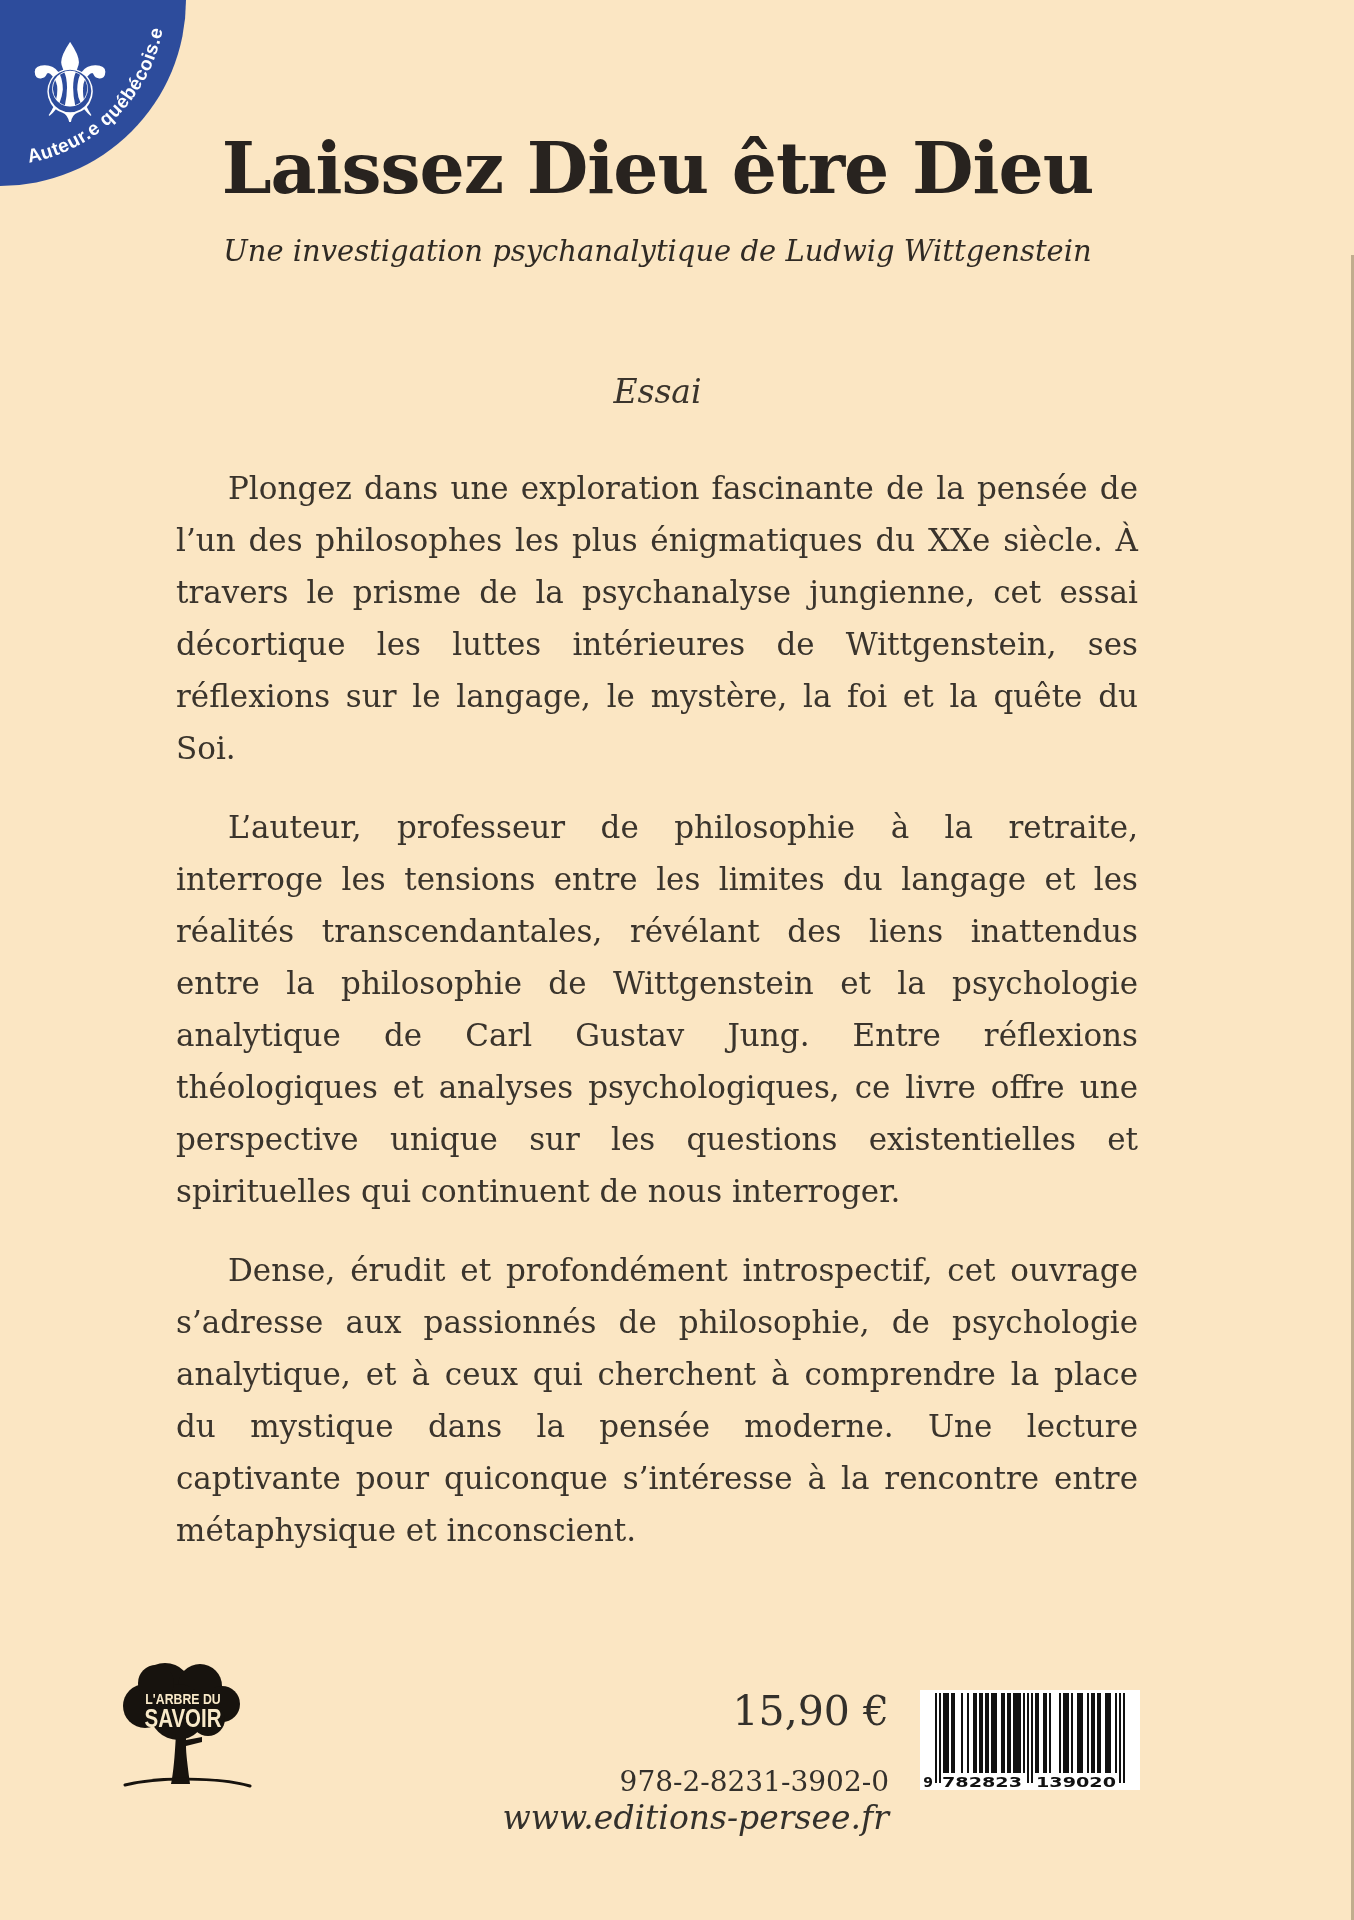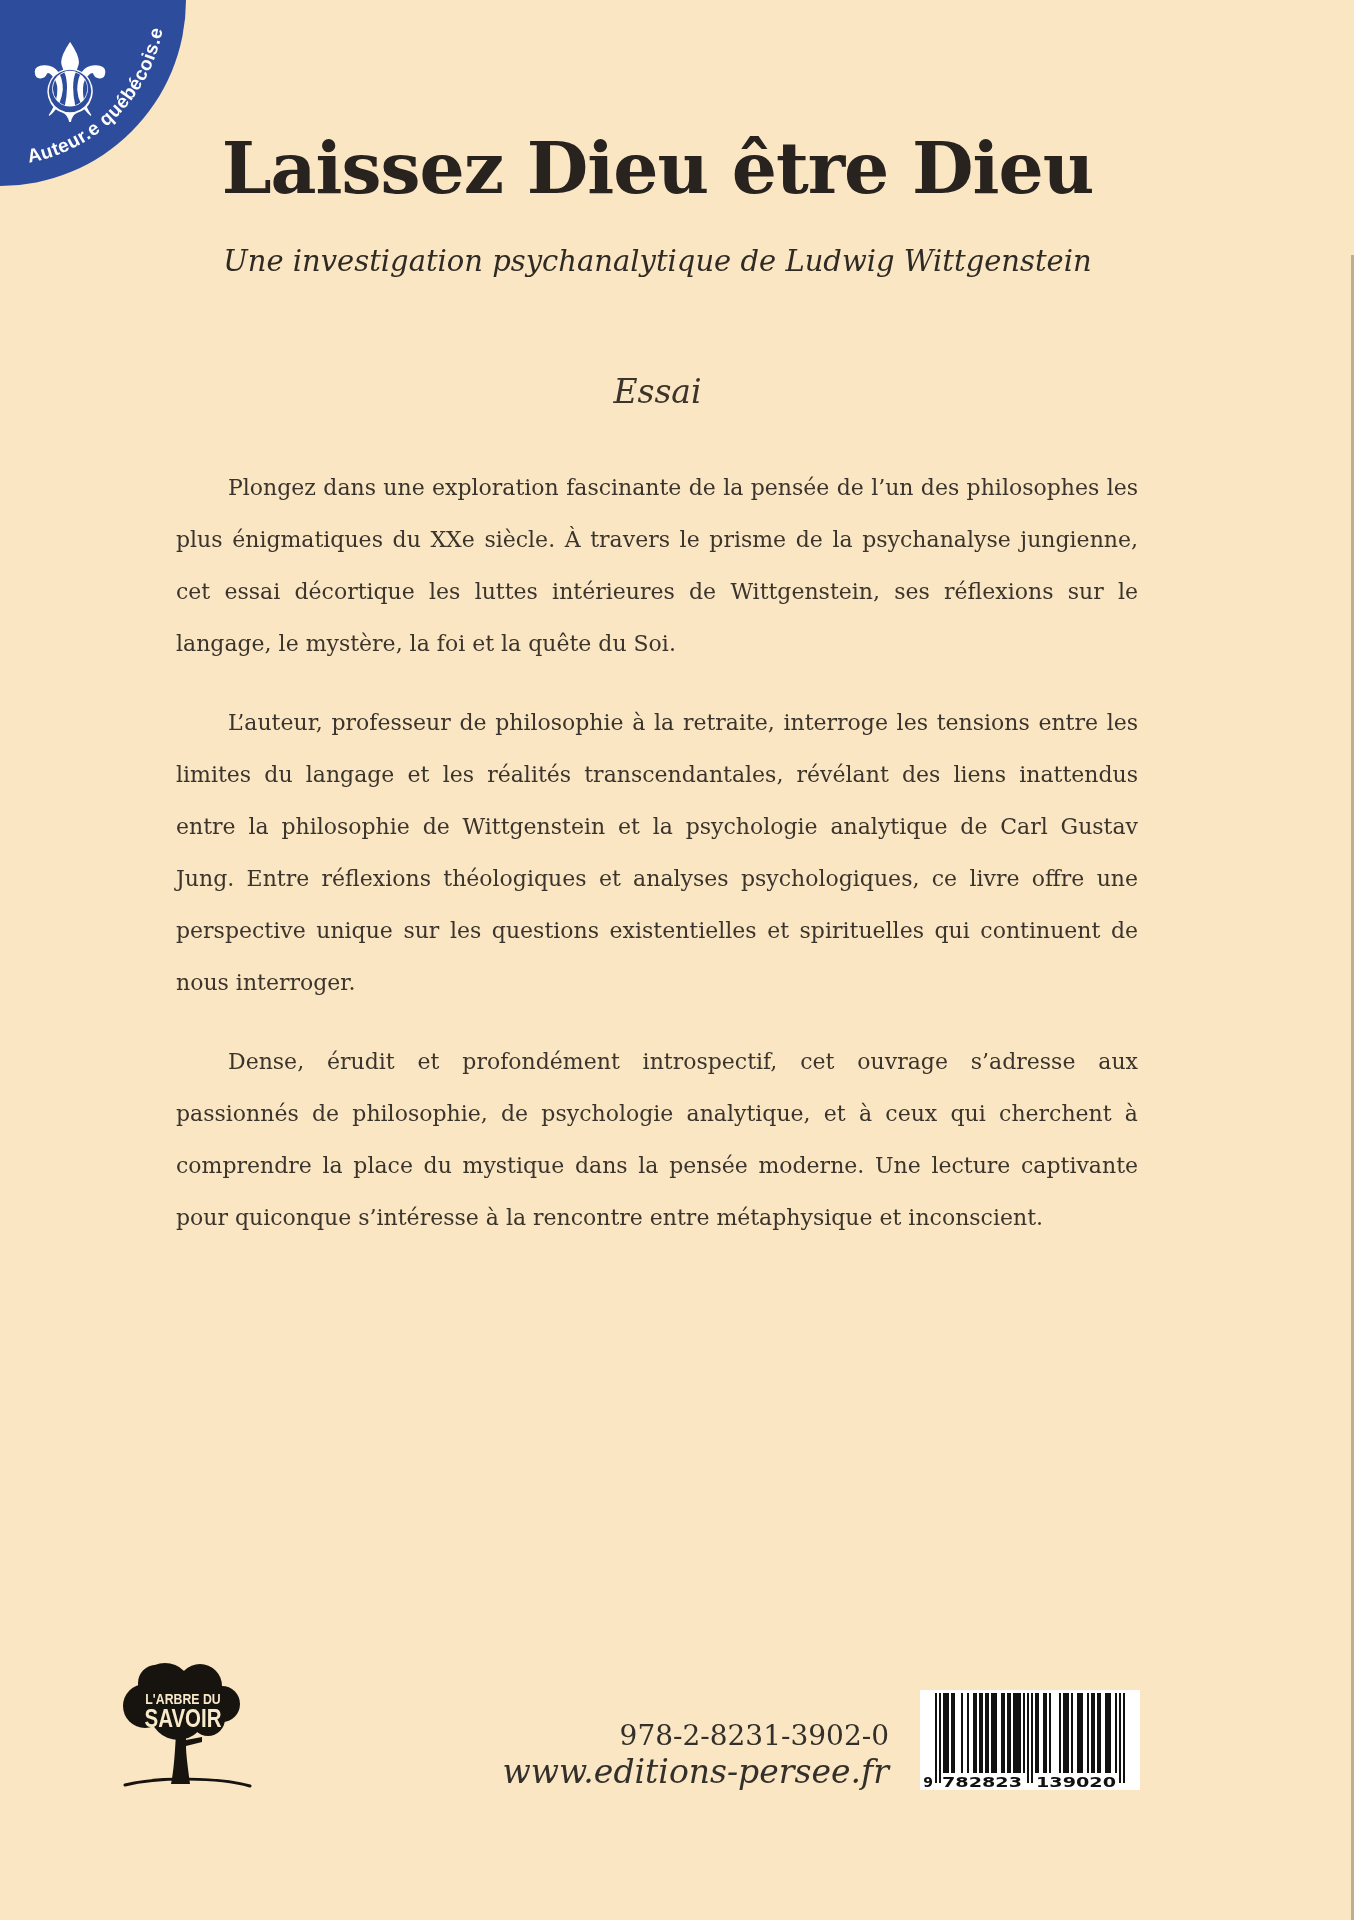--- a/index.html
+++ b/index.html
@@ -15,36 +15,36 @@
   .badge-svg{position:absolute;top:0;left:0;}
   .header-block{position:absolute;left:175px;width:965px;text-align:center;}
   .title{
     top:126px;
     font-weight:bold;
     font-size:71px;
     letter-spacing:-1px;
     color:#28231F;
   }
   .subtitle{
-    top:244px;
+    top:234px;
     font-style:italic;
     font-size:29px;
     color:#2F2A24;
   }
   .genre{
     top:372px;
     font-style:italic;
     font-size:33px;
     color:#3A342C;
   }
   .synopsis{
     position:absolute;
     left:176px;top:462px;
     width:962px;
-    font-size:22px;
+    font-size:31px;
     line-height:52px;
     text-align:justify;
     color:#3A342C;
   }
   .synopsis p{margin:0 0 27px 0;text-indent:52px;}
   .logo-svg{position:absolute;left:110px;top:1656px;}
   .pricing{
     position:absolute;
     right:465px;top:1688px;
     text-align:right;
@@ -125,20 +125,21 @@
     </g>
     <path fill="#17130E" d="M66,78 C65,95 64,114 61,128 L80,128 C78,112 76,98 76,90 L92,86 L92,81 L76,84 C76,82 76,80 76,78 Z"></path>
     <path d="M15,129 C 48,121 108,121 140,130" stroke="#17130E" stroke-width="3" fill="none" stroke-linecap="round"></path>
     <g transform="translate(73,0) scale(0.82,1)">
       <text class="logo-text" x="0" y="48" font-size="15" text-anchor="middle">L'ARBRE DU</text>
       <text class="logo-text" x="0" y="71" font-size="25" text-anchor="middle">SAVOIR</text>
     </g>
   </svg>
 
   <div class="pricing">
+    <div class="price">15,90 €</div>
     <div class="isbn">978-2-8231-3902-0</div>
     <div class="website">www.editions-persee.fr</div>
   </div>
 
   <div class="barcode-box">
     <svg width="220" height="100" viewBox="0 0 220 100">
       <g id="barcode-bars" fill="#111111">
           <rect x="15" y="3" width="2" height="90"></rect>
           <rect x="19" y="3" width="2" height="90"></rect>
           <rect x="23" y="3" width="2" height="80"></rect>

